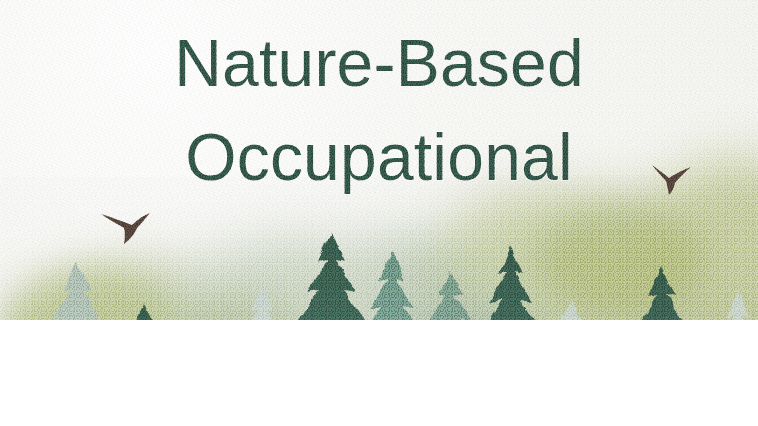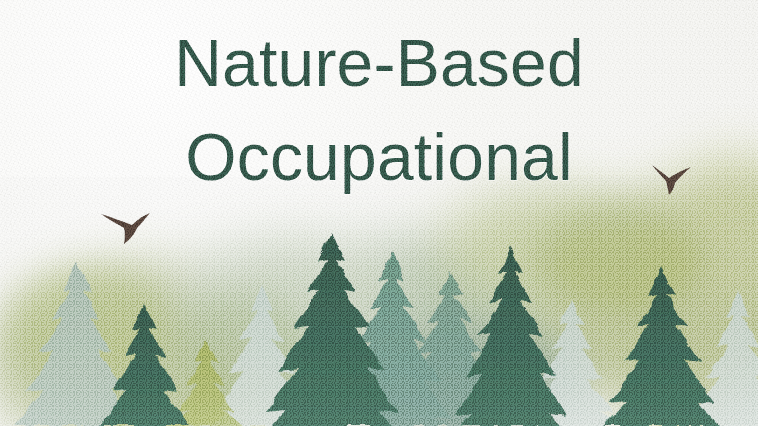--- a/index.html
+++ b/index.html
@@ -4,21 +4,21 @@
 <style>
   html, body {
     margin: 0;
     padding: 0;
     background: #ffffff;
   }
 
   #poster {
     position: relative;
     width: 758px;
-    height: 426px;
+    height: 320px;
     overflow: hidden;
     font-family: "Liberation Sans", "DejaVu Sans", sans-serif;
     background: #f4f4f1;
     isolation: isolate;
   }
 
   
   .paper-base {
     position: absolute;
     inset: 0;

